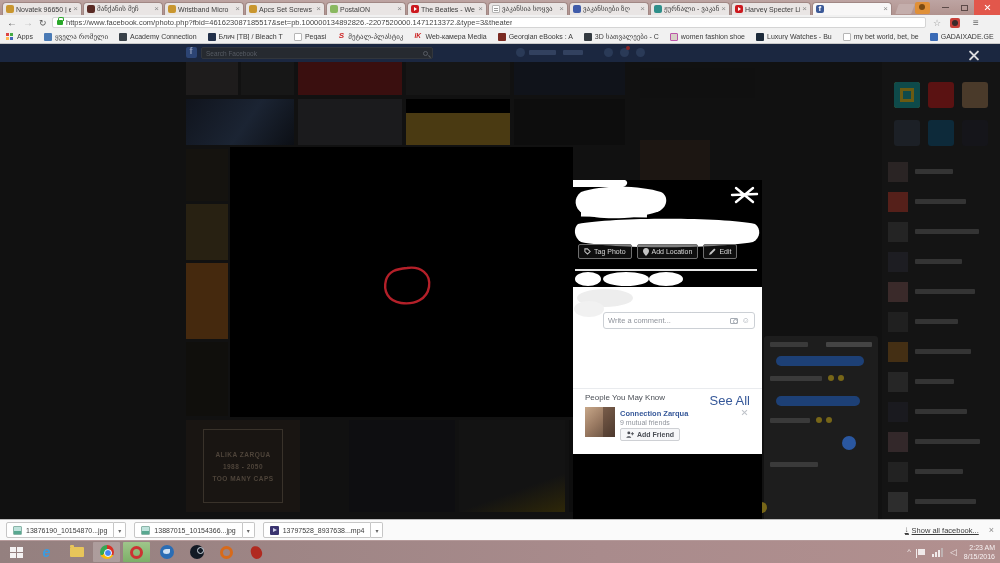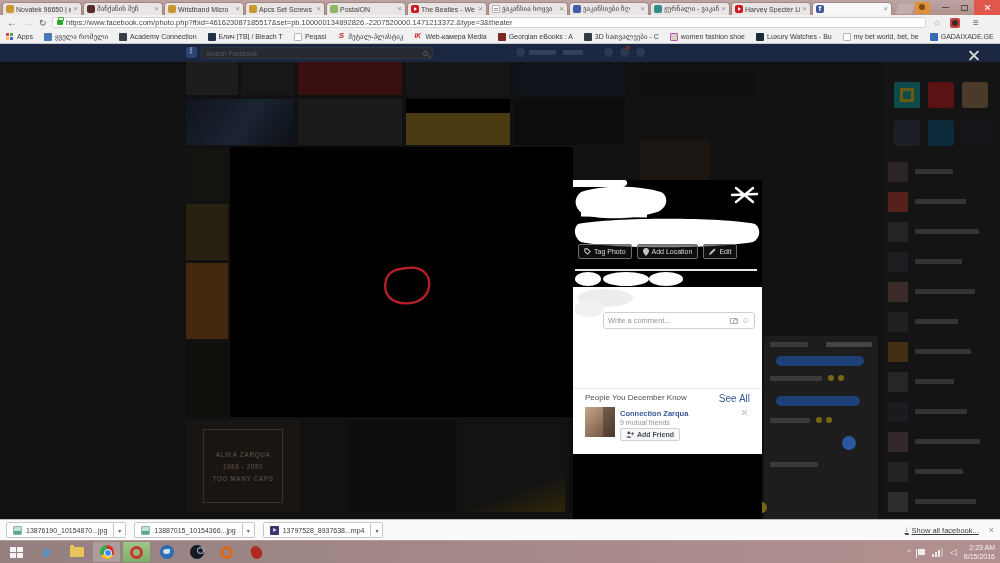--- a/index.html
+++ b/index.html
@@ -100,21 +100,21 @@
     background:rgba(25,25,25,.55); color:#d8d8d8; font-size:7px; padding:0 5px; height:15px; white-space:nowrap; }
   .comment-box { position:absolute; left:30px; top:132px; width:152px; height:17px; background:#fff;
     border:1px solid #ccd0d5; border-radius:3px; display:flex; align-items:center; padding:0 4px; }
   .comment-input { border:none; outline:none; flex:1; font-size:7.5px; color:#1d2129; font-family:"Liberation Sans",sans-serif; min-width:0; background:transparent; }
   .comment-input::placeholder { color:#90949c; }
   .cam { width:8px; height:6px; border:1px solid #a5abb3; border-radius:1px; position:relative; margin-right:4px; }
   .cam::before { content:""; position:absolute; left:2px; top:0.5px; width:3px; height:3px; border:1px solid #a5abb3; border-radius:50%; }
   .smiley { font-size:8px; color:#a5abb3; line-height:1; }
   .pymk-div { position:absolute; left:0; top:208px; width:189px; height:1px; background:#e9ebee; }
   .pymk-title { position:absolute; left:12px; top:213px; font-size:8px; color:#4b4f56; }
-  .pymk-seeall { position:absolute; right:12px; top:213px; font-size:10px; color:#365899; }
+  .pymk-seeall { position:absolute; right:12px; top:213px; font-size:13px; color:#365899; }
   .sugg-avatar { position:absolute; left:12px; top:227px; width:30px; height:30px;
     background:linear-gradient(135deg,#c8a88a 0%,#9a7a62 45%,#5a4638 100%); }
   .sugg-avatar::after { content:""; position:absolute; right:0; top:0; width:12px; height:30px; background:rgba(60,40,30,.45); }
   .sugg-name { position:absolute; left:47px; top:229px; font-size:7.5px; font-weight:bold; color:#365899; }
   .sugg-mutual { position:absolute; left:47px; top:239px; font-size:7px; color:#90949c; }
   .addfriend { position:absolute; left:47px; top:248px; height:13px; display:inline-flex; align-items:center; gap:3px;
     border:1px solid #ced0d4; border-radius:2px; background:#f6f7f9; padding:0 5px; font-size:7px; font-weight:bold; color:#4b4f56; }
   .sugg-x { position:absolute; right:14px; top:229px; width:7px; height:7px; }
   .sugg-x::before,.sugg-x::after { content:""; position:absolute; left:3px; top:0; width:1px; height:7px; background:#bec2c9; }
   .sugg-x::before { transform:rotate(45deg); } .sugg-x::after { transform:rotate(-45deg); }
@@ -490,21 +490,21 @@
         <ellipse cx="32" cy="11" rx="28" ry="9" fill="#ededed"></ellipse>
         <ellipse cx="16" cy="22" rx="15" ry="8" fill="#f1f1f1"></ellipse>
       </svg>
     </div>
     <div class="comment-box">
       <input class="comment-input" placeholder="Write a comment..." style="">
       <span class="cam"></span>
       <span class="smiley">☺</span>
     </div>
     <div class="pymk-div"></div>
-    <span class="pymk-title">People You December Know</span>
+    <span class="pymk-title">People You May Know</span>
     <span class="pymk-seeall">See All</span>
     <span class="sugg-avatar"></span>
     <span class="sugg-name">Connection Zarqua</span>
     <span class="sugg-mutual">9 mutual friends</span>
     <span class="addfriend">
       <svg width="8" height="7" viewBox="0 0 10 8">
           <circle cx="3.5" cy="2" r="1.8" fill="#4b4f56"></circle>
           <path d="M0.5 8 C0.5 5.5 6.5 5.5 6.5 8 Z" fill="#4b4f56"></path>
           <path d="M8 1 v4 M6 3 h4" stroke="#4b4f56" stroke-width="1.1"></path>
         </svg>

